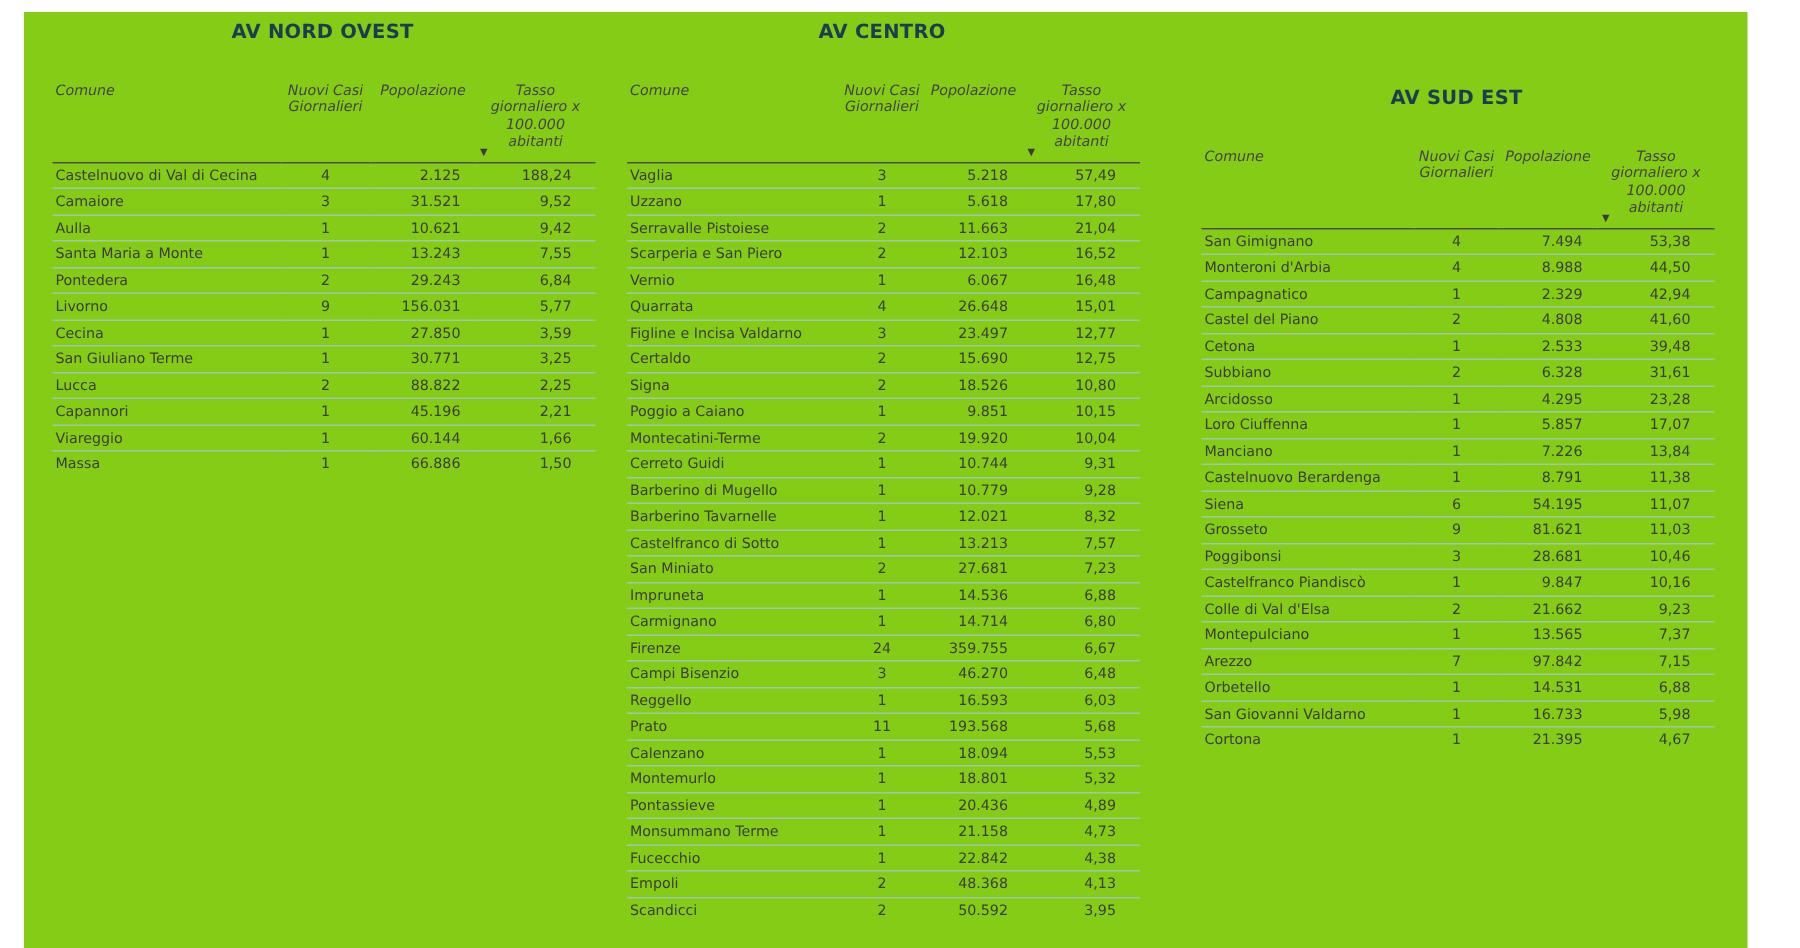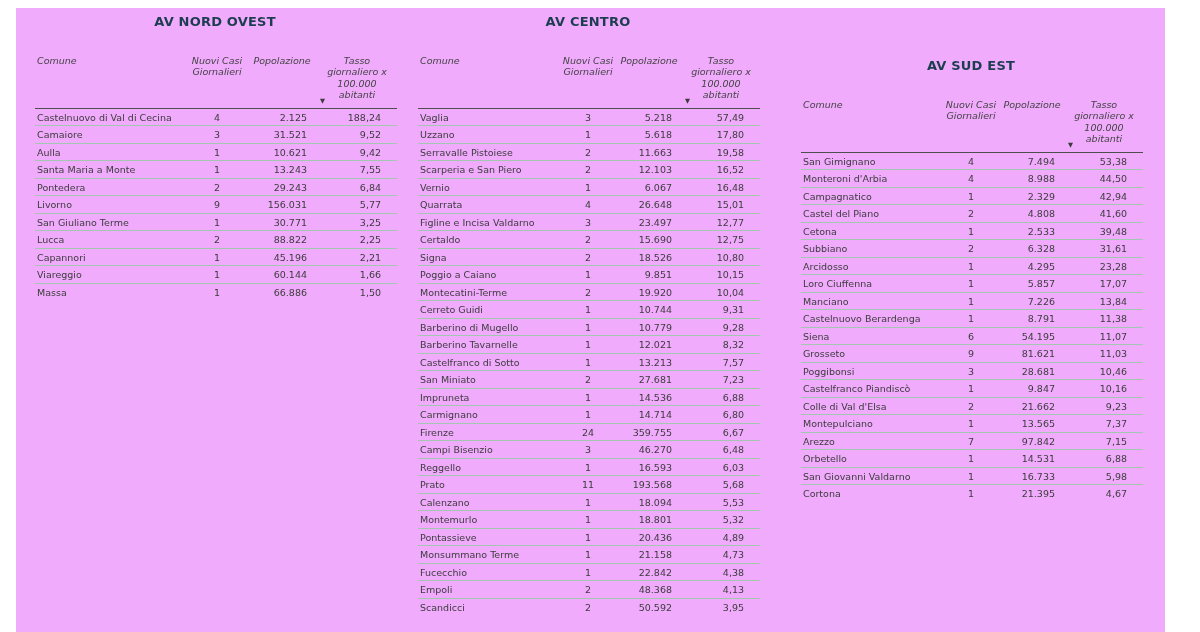--- a/index.html
+++ b/index.html
@@ -10,21 +10,21 @@
     height: 632px;
     overflow: hidden;
     font-family: "DejaVu Sans", "Liberation Sans", sans-serif;
   }
   .canvas {
     position: absolute;
     top: 8px;
     left: 16px;
     width: 1149px;
     height: 624px;
-    background: #f0abfc;
+    background: #84cc16;
   }
   .panes {
     display: grid;
     grid-template-columns: 1fr 1fr 1fr;
     width: 100%;
     height: 100%;
   }
   .pane {
     padding-top: 6px;
     padding-left: 19px;
@@ -153,20 +153,26 @@
               <td class="col-2">29.243</td>
               <td class="col-3">6,84</td>
             </tr>
             <tr>
               <td class="col-0">Livorno</td>
               <td class="col-1">9</td>
               <td class="col-2">156.031</td>
               <td class="col-3">5,77</td>
             </tr>
             <tr>
+              <td class="col-0">Cecina</td>
+              <td class="col-1">1</td>
+              <td class="col-2">27.850</td>
+              <td class="col-3">3,59</td>
+            </tr>
+            <tr>
               <td class="col-0">San Giuliano Terme</td>
               <td class="col-1">1</td>
               <td class="col-2">30.771</td>
               <td class="col-3">3,25</td>
             </tr>
             <tr>
               <td class="col-0">Lucca</td>
               <td class="col-1">2</td>
               <td class="col-2">88.822</td>
               <td class="col-3">2,25</td>
@@ -214,21 +220,21 @@
             <tr>
               <td class="col-0">Uzzano</td>
               <td class="col-1">1</td>
               <td class="col-2">5.618</td>
               <td class="col-3">17,80</td>
             </tr>
             <tr>
               <td class="col-0">Serravalle Pistoiese</td>
               <td class="col-1">2</td>
               <td class="col-2">11.663</td>
-              <td class="col-3">19,58</td>
+              <td class="col-3">21,04</td>
             </tr>
             <tr>
               <td class="col-0">Scarperia e San Piero</td>
               <td class="col-1">2</td>
               <td class="col-2">12.103</td>
               <td class="col-3">16,52</td>
             </tr>
             <tr>
               <td class="col-0">Vernio</td>
               <td class="col-1">1</td>

